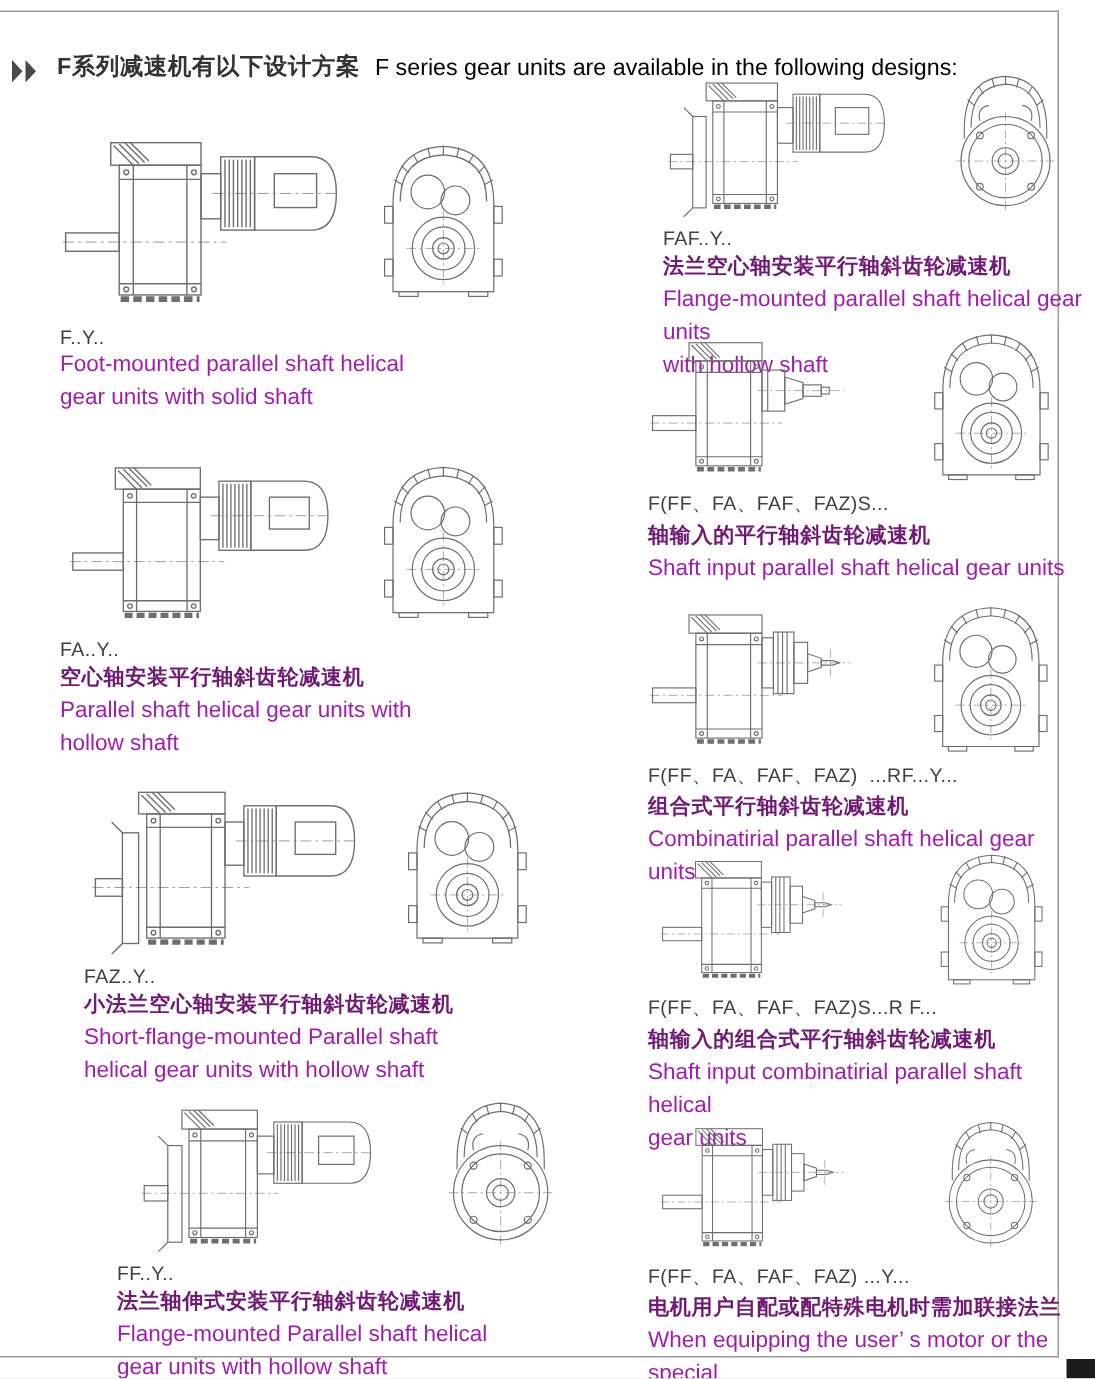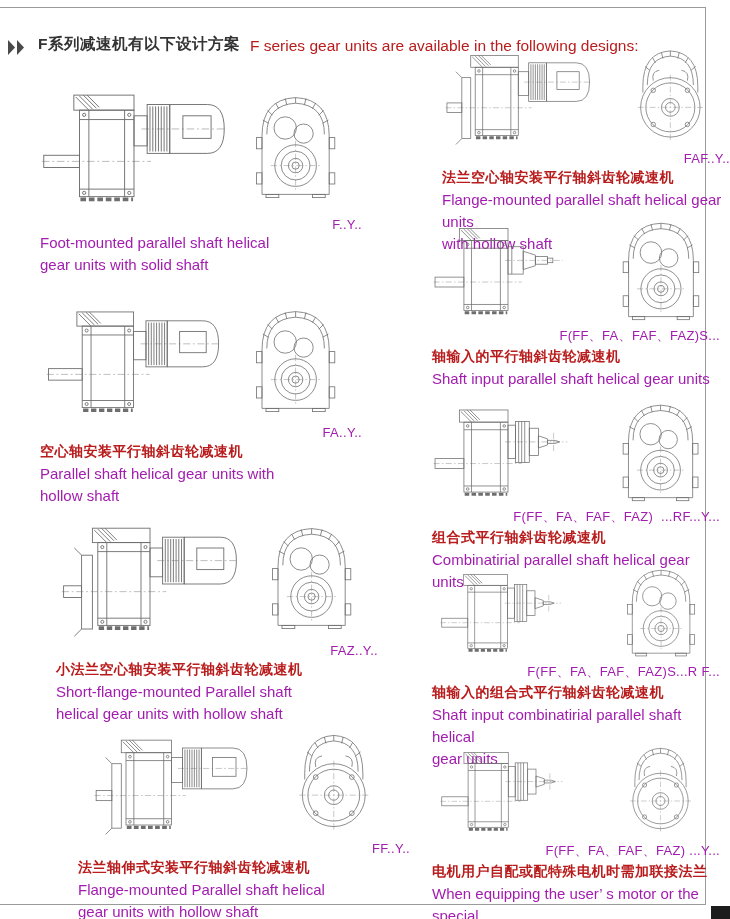--- a/index.html
+++ b/index.html
@@ -21,32 +21,32 @@
     position:absolute;left:711px;top:906px;width:19px;height:13px;
     background:#1c1c1c;
   }
   .header{
     position:absolute;left:8px;top:34px;
     display:flex;align-items:flex-end;gap:10px;
     color:#383838;
   }
   .header .chev{display:inline-flex;margin-top:1px;}
   .title-zh{font-size:15.5px;font-weight:bold;letter-spacing:0.5px;color:#333;}
-  .title-en{font-size:15.5px;color:#b91c1c;}
+  .title-en{font-size:15.5px;color:#000000;}
   .entry{position:absolute;}
   .drawings{display:flex;align-items:center;}
   .slot{height:100%;display:flex;align-items:center;justify-content:center;}
   .slot svg{height:100%;max-width:100%;}
   .left .slot-side{width:188px;}
   .left .slot-front{width:92px;margin-left:22px;}
   .right .slot-side{width:152px;}
   .right .slot-front{width:102px;margin-left:26px;}
   .entry-text{margin-top:5px;}
-  .code{font-size:13px;color:#a21caf;letter-spacing:0.3px;white-space:pre;text-align:right;}
-  .zh{font-size:14px;font-weight:bold;color:#b91c1c;margin:3px 0 2px 0;letter-spacing:0.5px;}
+  .code{font-size:13px;color:#404040;letter-spacing:0.3px;white-space:pre;}
+  .zh{font-size:14px;font-weight:bold;color:#701a75;margin:3px 0 2px 0;letter-spacing:0.5px;}
   .en{font-size:15px;color:#a21caf;line-height:1.45;white-space:pre-line;}
 </style>
 </head>
 <body>
 
 <div class="page">
 
   <div class="frame"></div>
   <div class="corner-mark"></div>
 

